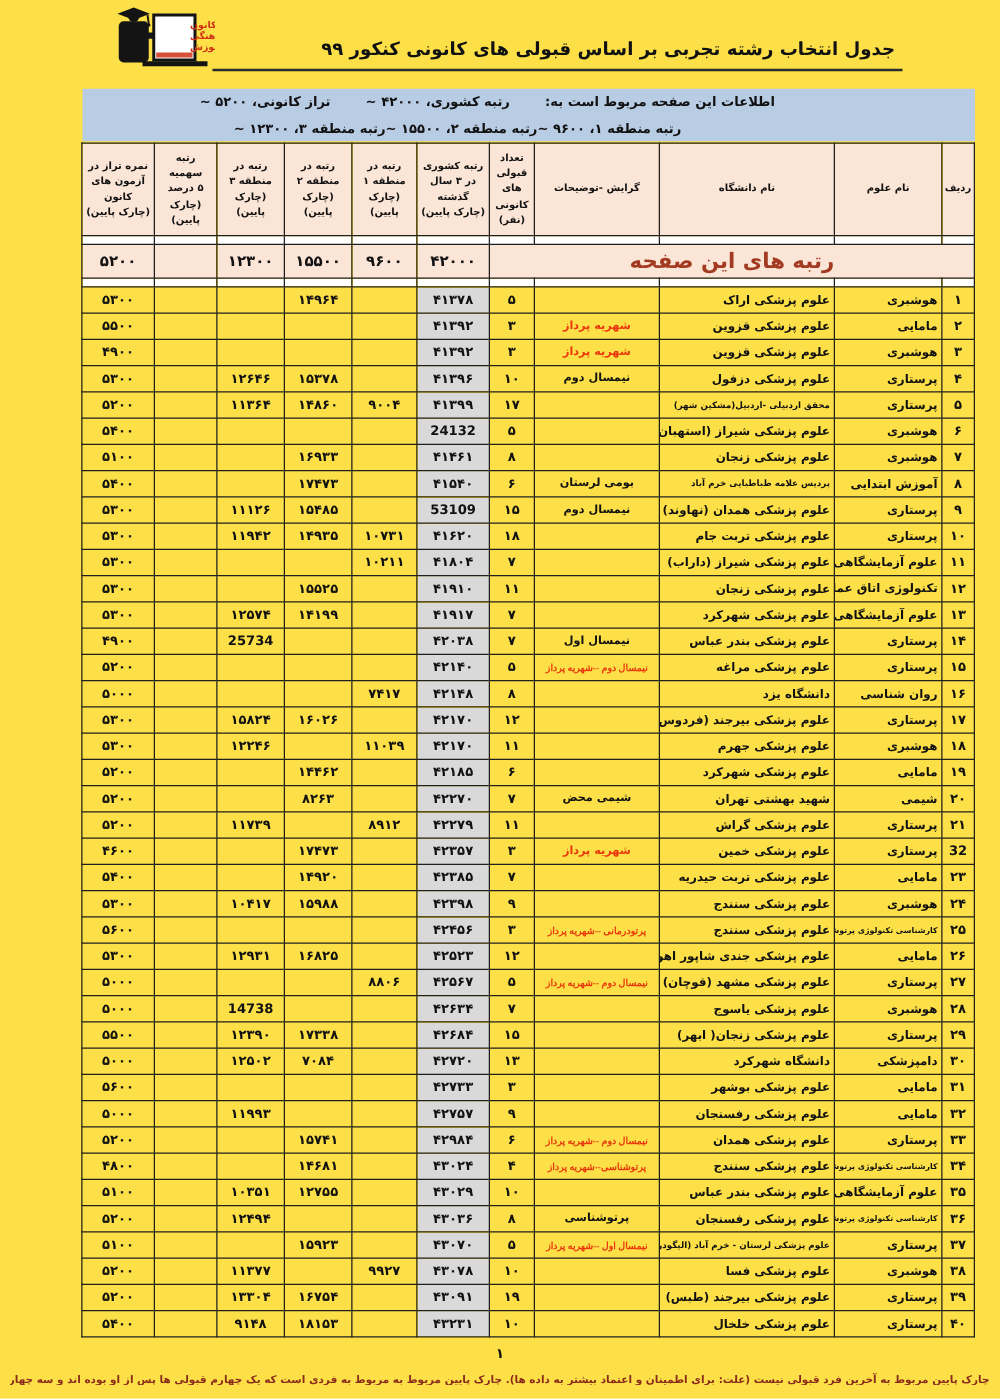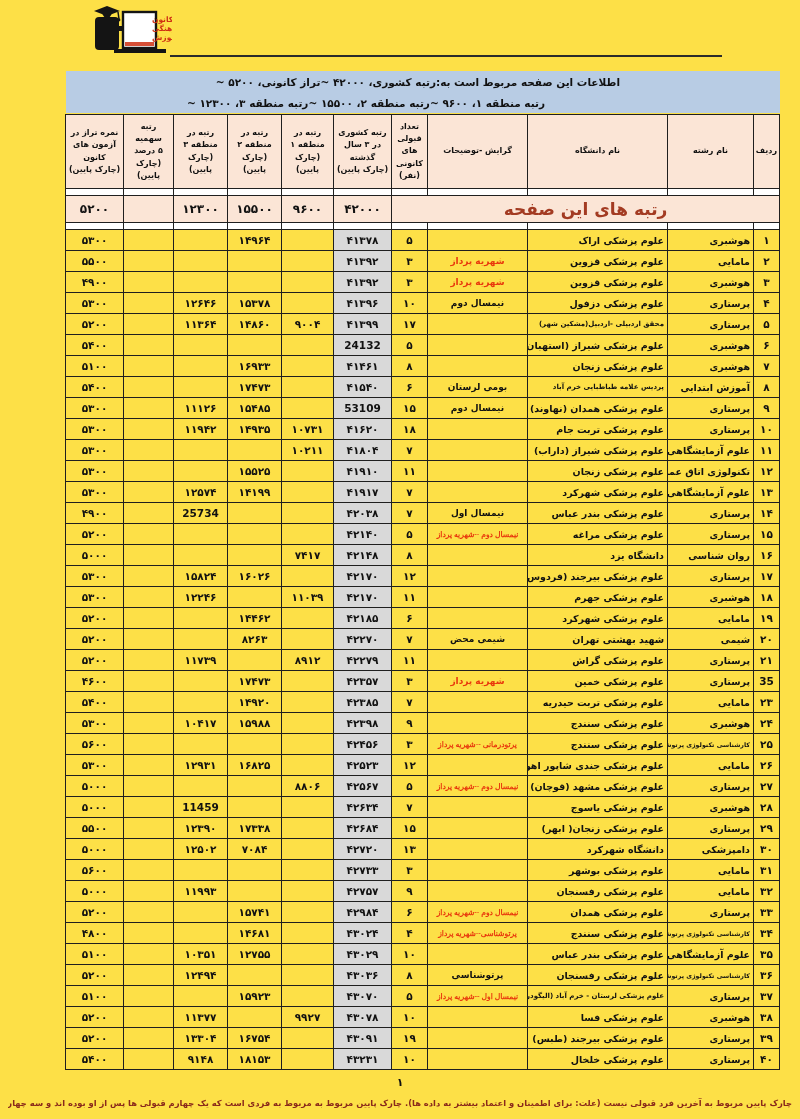--- a/index.html
+++ b/index.html
@@ -11,21 +11,21 @@
   .logo{position:absolute;top:4px;left:86px;width:86px;height:52px;}
   .title-rule{position:absolute;top:55px;left:170px;width:552px;border-top:2.5px solid #2b2b2b;}
   .page-title{position:absolute;top:32px;right:84px;font-size:14.5px;font-weight:800;white-space:nowrap;}
   
   .info-bar{
     position:absolute;top:71px;right:20px;left:66px;height:42px;background:#b8cce4;
     display:flex;flex-direction:column;justify-content:space-around;font-size:10.5px;
   }
   .info-line{display:flex;align-items:center;white-space:nowrap;}
   .info-line1{padding-right:160px;}
-  .info-line1 span{}
+  .info-line1 span{margin-left:28px;}
   .info-line2{padding-right:235px;}
   .info-line2 span{margin-left:0;}
   
   table.main{
     position:absolute;top:114px;right:20px;left:66px;width:714px;
     border-collapse:collapse;table-layout:fixed;
   }
   table.main td,table.main th{
     border:1px solid #1f1f1f;padding:0 2px;overflow:hidden;white-space:nowrap;
     text-align:center;vertical-align:middle;font-weight:700;
@@ -69,20 +69,21 @@
       <circle cx="33" cy="16" r="1.4" fill="#141414"></circle>
       <rect x="30" y="22" width="8" height="5" fill="#141414"></rect>
       <rect x="37" y="8" width="33" height="36" fill="#ffffff" stroke="#141414" stroke-width="2.4"></rect>
       <text x="66" y="18" font-size="7.5" font-weight="bold" fill="#cf3013" text-anchor="end">کانون</text>
       <text x="66" y="27" font-size="7.5" font-weight="bold" fill="#cf3013" text-anchor="end">فرهنگی</text>
       <text x="66" y="36" font-size="7.5" font-weight="bold" fill="#cf3013" text-anchor="end">آموزش</text>
       <rect x="39" y="38" width="29" height="4" fill="#cf3013" opacity="0.85"></rect>
     </svg>
   </div>
 
+  <div class="page-title">جدول انتخاب رشته تجربی بر اساس قبولی های کانونی کنکور ۹۹</div>
   <div class="title-rule"></div>
 
   <div class="info-bar">
     <div class="info-line info-line1">
       <span>اطلاعات این صفحه مربوط است به:</span>
       <span>رتبه کشوری، ۴۲۰۰۰ ~</span>
       <span>تراز کانونی، ۵۲۰۰ ~</span>
     </div>
     <div class="info-line info-line2">
       <span>رتبه منطقه ۱، ۹۶۰۰ ~</span>
@@ -101,21 +102,21 @@
         <col style="width:58px">
         <col style="width:52px">
         <col style="width:54px">
       <col style="width:54px">
         <col style="width:50px">
         <col style="width:58px">
     </colgroup>
     <thead>
       <tr class="head-row">
         <th>ردیف</th>
-        <th>نام رشته</th>
+        <th>نام علوم</th>
         <th>نام دانشگاه</th>
         <th>گرایش -توضیحات</th>
         <th>تعداد قبولی
 های کانونی
 (نفر)</th>
         <th>رتبه کشوری
 در ۳ سال گذشته
 (چارک پایین)</th>
         <th>رتبه در
 منطقه ۱
@@ -438,21 +439,21 @@
           <td class="note"></td>
           <td>۱۱</td>
           <td class="gray">۴۲۲۷۹</td>
           <td>۸۹۱۲</td>
           <td></td>
           <td>۱۱۷۳۹</td>
           <td></td>
           <td>۵۲۰۰</td>
         </tr>
         <tr>
-          <td>35</td>
+          <td>32</td>
           <td class="txt">پرستاری</td>
           <td class="txt">علوم پزشکی خمین</td>
           <td class="note red">شهریه پرداز</td>
           <td>۳</td>
           <td class="gray">۴۲۳۵۷</td>
           <td></td>
           <td>۱۷۴۷۳</td>
           <td></td>
           <td></td>
           <td>۴۶۰۰</td>
@@ -524,21 +525,21 @@
         </tr>
         <tr>
           <td>۲۸</td>
           <td class="txt">هوشبری</td>
           <td class="txt">علوم پزشکی یاسوج</td>
           <td class="note"></td>
           <td>۷</td>
           <td class="gray">۴۲۶۳۴</td>
           <td></td>
           <td></td>
-          <td>11459</td>
+          <td>14738</td>
           <td></td>
           <td>۵۰۰۰</td>
         </tr>
         <tr>
           <td>۲۹</td>
           <td class="txt">پرستاری</td>
           <td class="txt">علوم پزشکی زنجان( ابهر)</td>
           <td class="note"></td>
           <td>۱۵</td>
           <td class="gray">۴۲۶۸۴</td>

